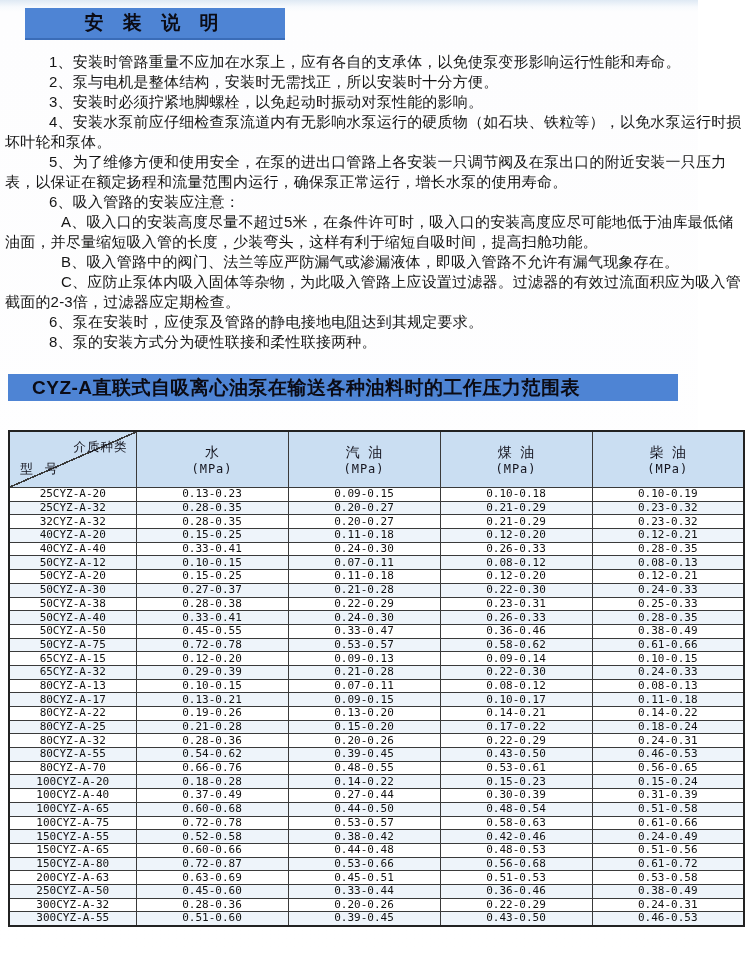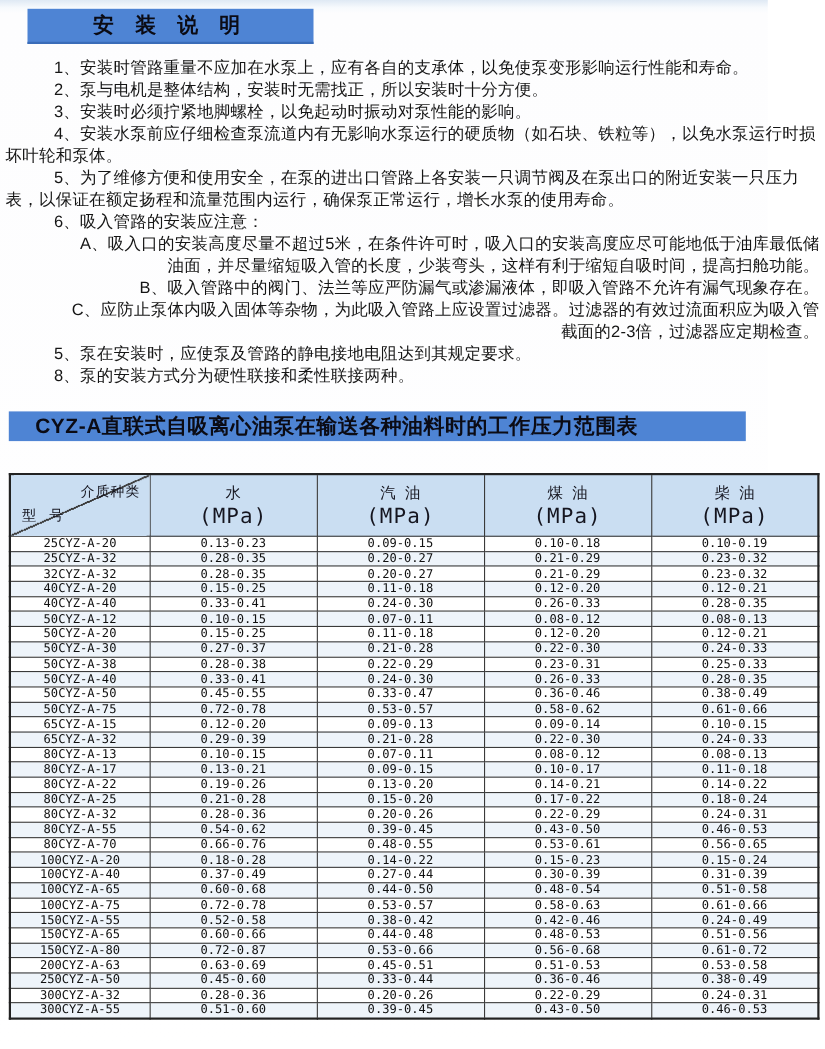--- a/index.html
+++ b/index.html
@@ -27,21 +27,21 @@
     font-size:19px;font-weight:bold;color:#0b0b14;
     letter-spacing:7px;white-space:nowrap;
   }
   
   .instructions{
     position:absolute;top:52px;left:0;
     width:740px;padding:0 5px 0 5px;
     font-size:15px;line-height:20px;color:#151515;
   }
   .instructions p{margin:0;text-indent:44px;letter-spacing:0.2px;}
-  .instructions p.sub{text-indent:56px;text-align:right;}
+  .instructions p.sub{text-indent:56px;}
   
   .table-banner{
     position:absolute;top:374px;left:8px;
     width:646px;height:27px;
     background:#4e84d4;
     display:flex;align-items:center;
     padding-left:24px;
     font-size:19px;font-weight:bold;color:#0b0b14;
     letter-spacing:0.5px;white-space:nowrap;
   }
@@ -60,21 +60,21 @@
     padding:0;
   }
   table.pressure-table{border:2px solid #222;}
   thead th{
     background:#cadef2;
     height:55px;
     font-weight:normal;
     font-size:14px;color:#15151f;
     vertical-align:middle;
   }
-  thead th .unit{font-size:19px;letter-spacing:1px;}
+  thead th .unit{font-size:12px;letter-spacing:1px;}
   th.corner{
     position:relative;
     background:
       linear-gradient(to bottom right,
         transparent calc(50% - 0.8px),
         #3a3a3a calc(50% - 0.8px),
         #3a3a3a calc(50% + 0.8px),
         transparent calc(50% + 0.8px)),
       #cadef2;
   }
@@ -109,21 +109,21 @@
   <div class="instructions">
       <p class="">1、安装时管路重量不应加在水泵上，应有各自的支承体，以免使泵变形影响运行性能和寿命。</p>
       <p class="">2、泵与电机是整体结构，安装时无需找正，所以安装时十分方便。</p>
       <p class="">3、安装时必须拧紧地脚螺栓，以免起动时振动对泵性能的影响。</p>
       <p class="">4、安装水泵前应仔细检查泵流道内有无影响水泵运行的硬质物（如石块、铁粒等），以免水泵运行时损坏叶轮和泵体。</p>
       <p class="">5、为了维修方便和使用安全，在泵的进出口管路上各安装一只调节阀及在泵出口的附近安装一只压力表，以保证在额定扬程和流量范围内运行，确保泵正常运行，增长水泵的使用寿命。</p>
       <p class="">6、吸入管路的安装应注意：</p>
       <p class="sub">A、吸入口的安装高度尽量不超过5米，在条件许可时，吸入口的安装高度应尽可能地低于油库最低储油面，并尽量缩短吸入管的长度，少装弯头，这样有利于缩短自吸时间，提高扫舱功能。</p>
       <p class="sub">B、吸入管路中的阀门、法兰等应严防漏气或渗漏液体，即吸入管路不允许有漏气现象存在。</p>
       <p class="sub">C、应防止泵体内吸入固体等杂物，为此吸入管路上应设置过滤器。过滤器的有效过流面积应为吸入管截面的2-3倍，过滤器应定期检查。</p>
-      <p class="">5、泵在安装时，应使泵及管路的静电接地电阻达到其规定要求。</p>
+      <p class="">6、泵在安装时，应使泵及管路的静电接地电阻达到其规定要求。</p>
       <p class="">8、泵的安装方式分为硬性联接和柔性联接两种。</p>
     </div>
 
   <div class="table-banner">CYZ-A直联式自吸离心油泵在输送各种油料时的工作压力范围表</div>
 
   <table class="pressure-table">
     <colgroup>
       <col class="c-model">
         <col class="c-data">
         <col class="c-data">

